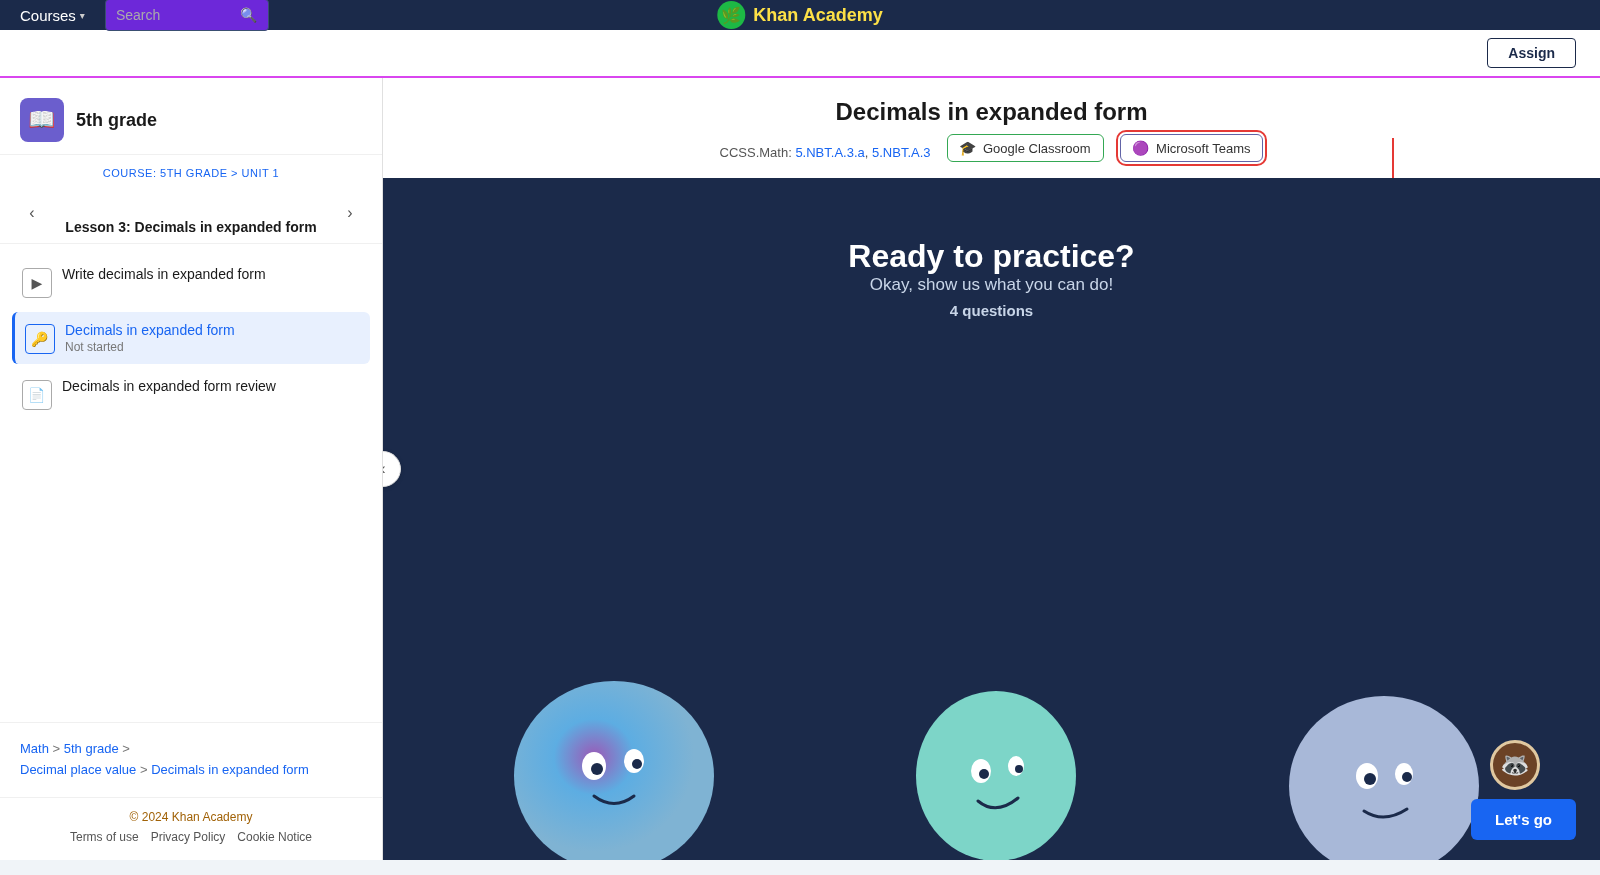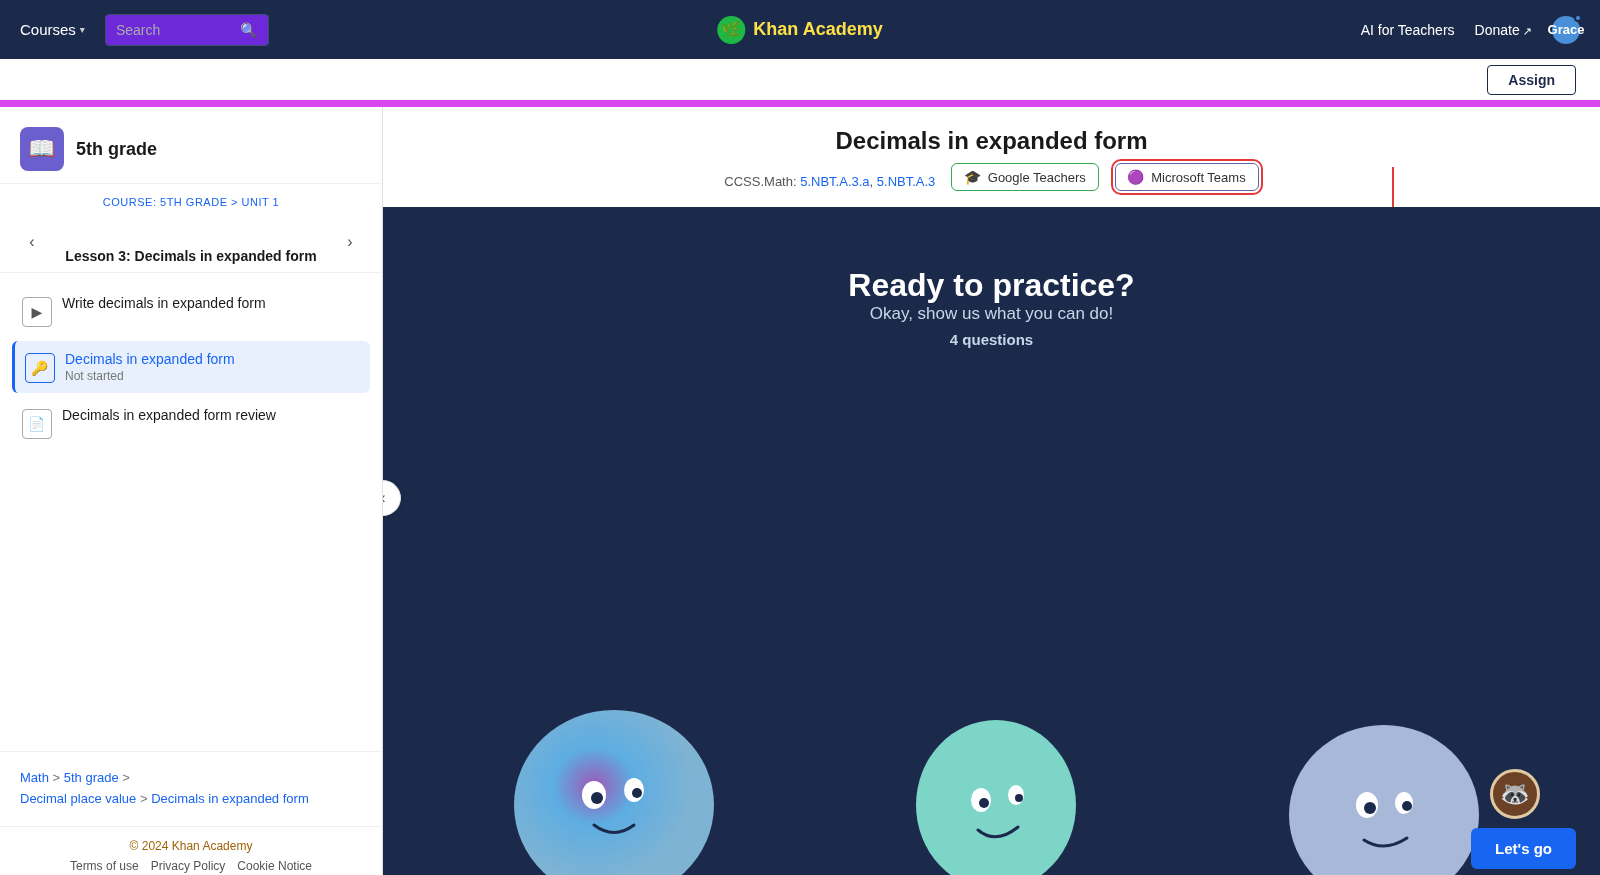--- a/index.html
+++ b/index.html
@@ -1,21 +1,21 @@
 <!DOCTYPE html>
 <html><head>
   <meta charset="utf-8">
   <style>
     * { box-sizing: border-box; margin: 0; padding: 0; }
     body { font-family: -apple-system, BlinkMacSystemFont, 'Segoe UI', sans-serif; background: #f0f4f8; overflow-x: hidden; }
 
     
     .top-nav {
       background: #1b2a4a;
-      height: 59px;
+      height: 30px;
       display: flex;
       align-items: center;
       padding: 0 20px;
       position: relative;
     }
     .nav-left { display: flex; align-items: center; gap: 8px; }
     .nav-courses {
       color: #fff;
       font-size: 15px;
       display: flex;
@@ -99,21 +99,21 @@
       width: 8px;
       height: 8px;
       background: #4a90d9;
       border-radius: 50%;
       border: 2px solid #1b2a4a;
     }
 
     
     .assign-bar {
       background: #fff;
-      border-bottom: 7px solid #d946ef;
+      border-bottom: 2px solid #d946ef;
       height: 48px;
       display: flex;
       align-items: center;
       justify-content: flex-end;
       padding: 0 24px;
     }
     .assign-btn {
       border: 1px solid #1b2a4a;
       background: #fff;
       color: #1b2a4a;
@@ -432,28 +432,20 @@
       <input type="text" placeholder="Search" style="">
       <span class="search-icon">🔍</span>
     </div>
   </div>
 
   <div class="nav-center">
     <div class="ka-logo">🌿</div>
     <span class="ka-title">Khan Academy</span>
   </div>
 
-  <div class="nav-right">
-    <span class="nav-link">AI for Teachers</span>
-    <span class="nav-link external">Donate</span>
-    <div class="user-avatar">
-      <span>Grace</span>
-      <span class="user-dot"></span>
-    </div>
-  </div>
 </nav>
 
 <div class="assign-bar">
   <button class="assign-btn">Assign</button>
 </div>
 
 <div class="main-layout">
 
   <aside class="sidebar">
     <div class="sidebar-header">
@@ -524,21 +516,21 @@
     <div class="content-header">
       <h1 class="content-title">Decimals in expanded form</h1>
       <div class="content-meta">
         <span class="meta-standard">
           <span>CCSS.Math:</span>
           <span style="color:#1865f2;cursor:pointer;">5.NBT.A.3.a</span>,
           <span style="color:#1865f2;cursor:pointer;">5.NBT.A.3</span>
         </span>
         <button class="meta-btn google">
           <span class="meta-btn-icon">🎓</span>
-          <span>Google Teachers</span>
+          <span>Google Classroom</span>
         </button>
         <button class="meta-btn teams">
           <span class="meta-btn-icon">🟣</span>
           <span>Microsoft Teams</span>
         </button>
       </div>
 
       <div class="annotation-arrow">
         <div class="arrow-line"></div>
         <div class="arrow-head"></div>

